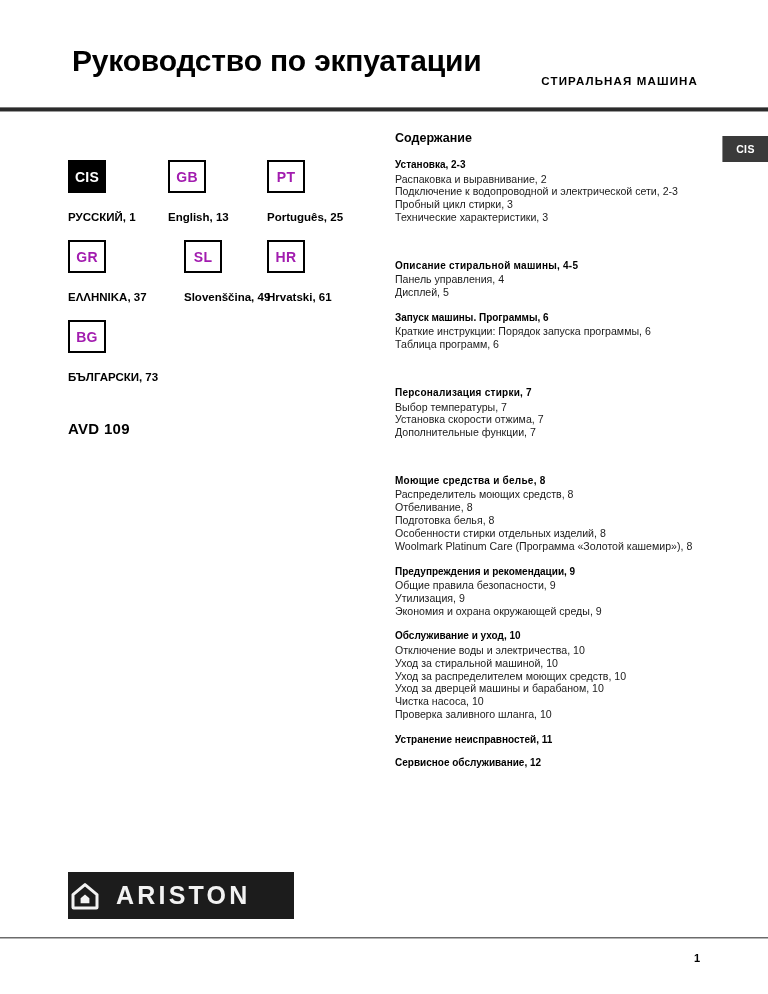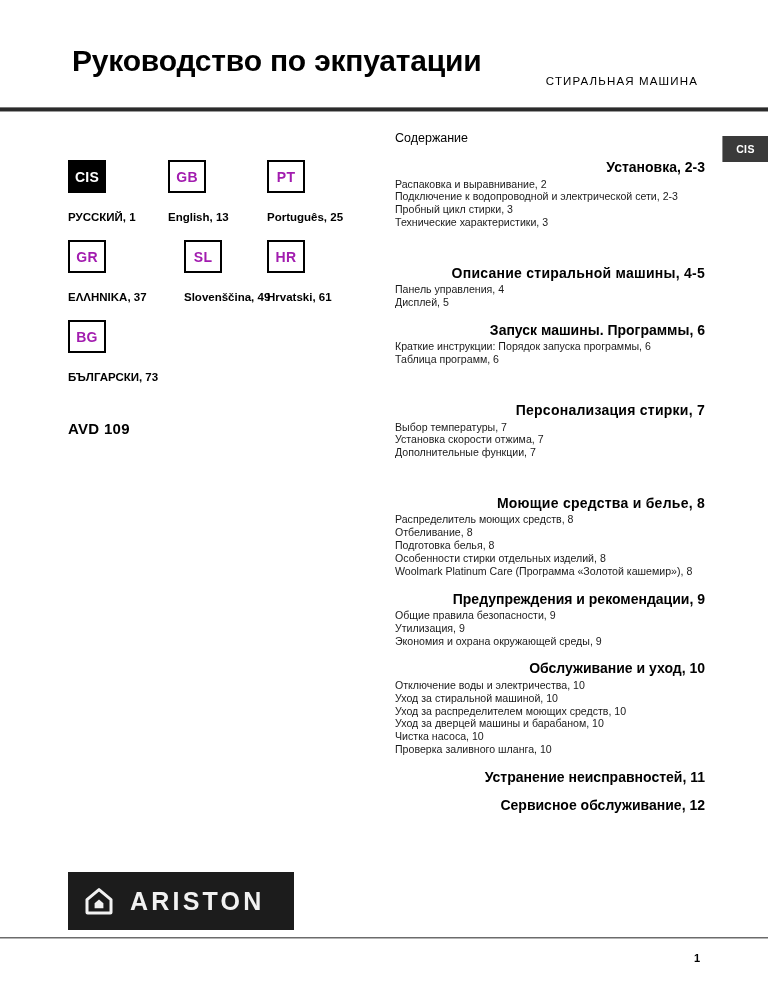--- a/index.html
+++ b/index.html
@@ -25,21 +25,21 @@
     font-weight: bold;
     letter-spacing: -0.2px;
     line-height: 1.1;
     white-space: nowrap;
   }
   .appliance-kind {
     position: absolute;
     right: 70px;
     top: 75px;
     font-size: 11.5px;
-    font-weight: normal;
+    font-weight: bold;
     letter-spacing: 1.15px;
     white-space: nowrap;
   }
   .header-rule {
     position: absolute;
     left: 0;
     right: 0;
     top: 107px;
     height: 5px;
     background: #2b2b2b;
@@ -121,32 +121,31 @@
 
   
   .toc {
     position: absolute;
     left: 395px;
     top: 131px;
     width: 310px;
   }
   .toc-title {
     font-size: 12.5px;
-    font-weight: normal;
+    font-weight: bold;
     margin-bottom: 14px;
   }
   .toc-section {
     margin-bottom: 13px;
   }
   .toc-heading {
-    font-size: 14px;
+    font-size: 10px;
     font-weight: bold;
     line-height: 1.25;
     margin-bottom: 1px;
-    text-align: right;
   }
   .toc-heading.spaced {
     letter-spacing: 0.25px;
     margin-top: 36px;
   }
   .toc-entry {
     font-size: 10.6px;
     line-height: 1.21;
     color: #1a1a1a;
   }
@@ -160,25 +159,25 @@
   .toc-section.standalone {
     margin-bottom: 11px;
   }
 
   
   .logo {
     position: absolute;
     left: 68px;
     top: 872px;
     width: 226px;
-    height: 58px;
+    height: 47px;
     background: #1c1c1c;
     display: flex;
     align-items: center;
-    padding-left: 16px;
+    padding-left: 2px;
     box-sizing: border-box;
   }
   .logo-mark {
     width: 30px;
     height: 28px;
     flex: 0 0 auto;
   }
   .logo-text {
     margin-left: 16px;
     color: #f2f2f2;

